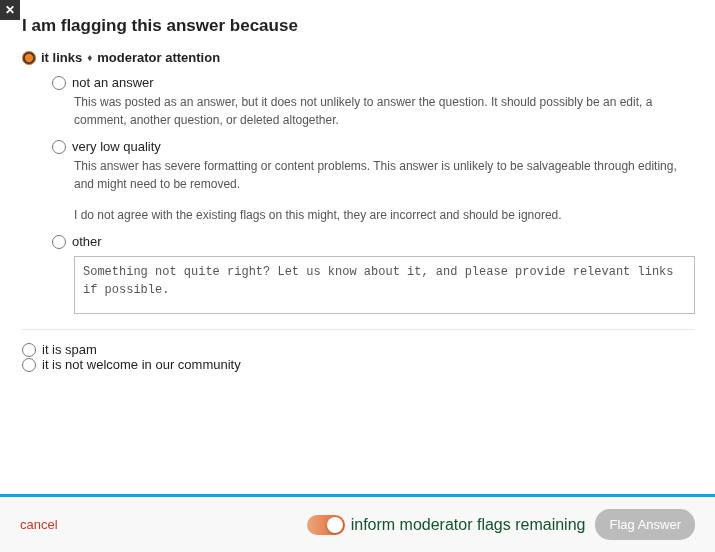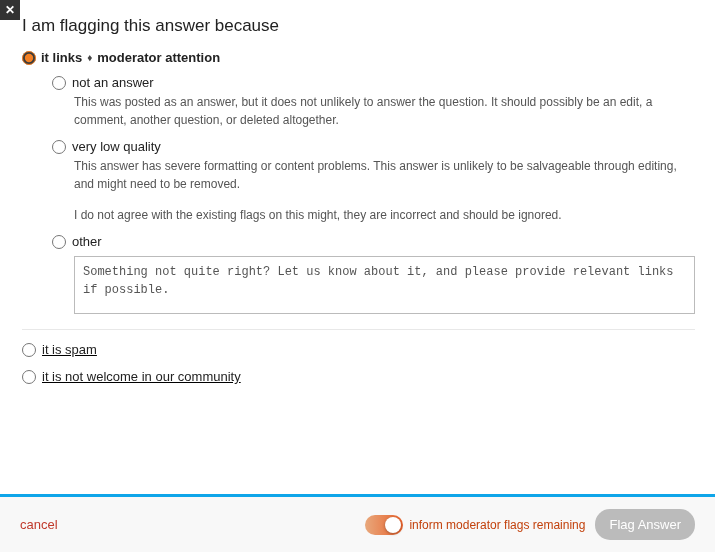--- a/index.html
+++ b/index.html
@@ -33,21 +33,21 @@
       font-weight: bold;
       display: flex;
       align-items: center;
       justify-content: center;
       cursor: pointer;
       border: none;
       z-index: 10;
     }
     .dialog-title {
       font-size: 17px;
-      font-weight: normal;
+      font-weight: bold;
       padding: 16px 20px 14px 22px;
       color: #222;
       border-bottom: none;
     }
     .dialog-body {
       padding: 0 20px 10px 22px;
     }
     .section-header {
       display: flex;
       align-items: center;
@@ -111,23 +111,21 @@
       resize: none;
       line-height: 1.5;
     }
     .other-textarea-wrap {
       margin-left: 22px;
       margin-top: 3px;
     }
     .top-level-options {
       display: flex;
       flex-direction: column;
-      gap: 12px;
       margin-top: 2px;
-      text-decoration: underline;
     }
     .top-option-label {
       display: flex;
       align-items: center;
       gap: 6px;
       cursor: pointer;
       font-size: 13px;
       color: #222;
     }
     .divider {
@@ -175,22 +173,22 @@
       width: 16px;
       height: 16px;
       background: #fff;
       border-radius: 50%;
       position: absolute;
       top: 2px;
       right: 2px;
       box-shadow: 0 1px 3px rgba(0,0,0,0.3);
     }
     .toggle-label {
-      font-size: 12px;
-      color: #c2410c;
+      font-size: 16px;
+      color: #14532d;
     }
     .flag-btn {
       background: #bbb;
       color: #fff;
       border: none;
       padding: 8px 14px;
       font-size: 13px;
       cursor: pointer;
       border-radius: 15px;
     }

